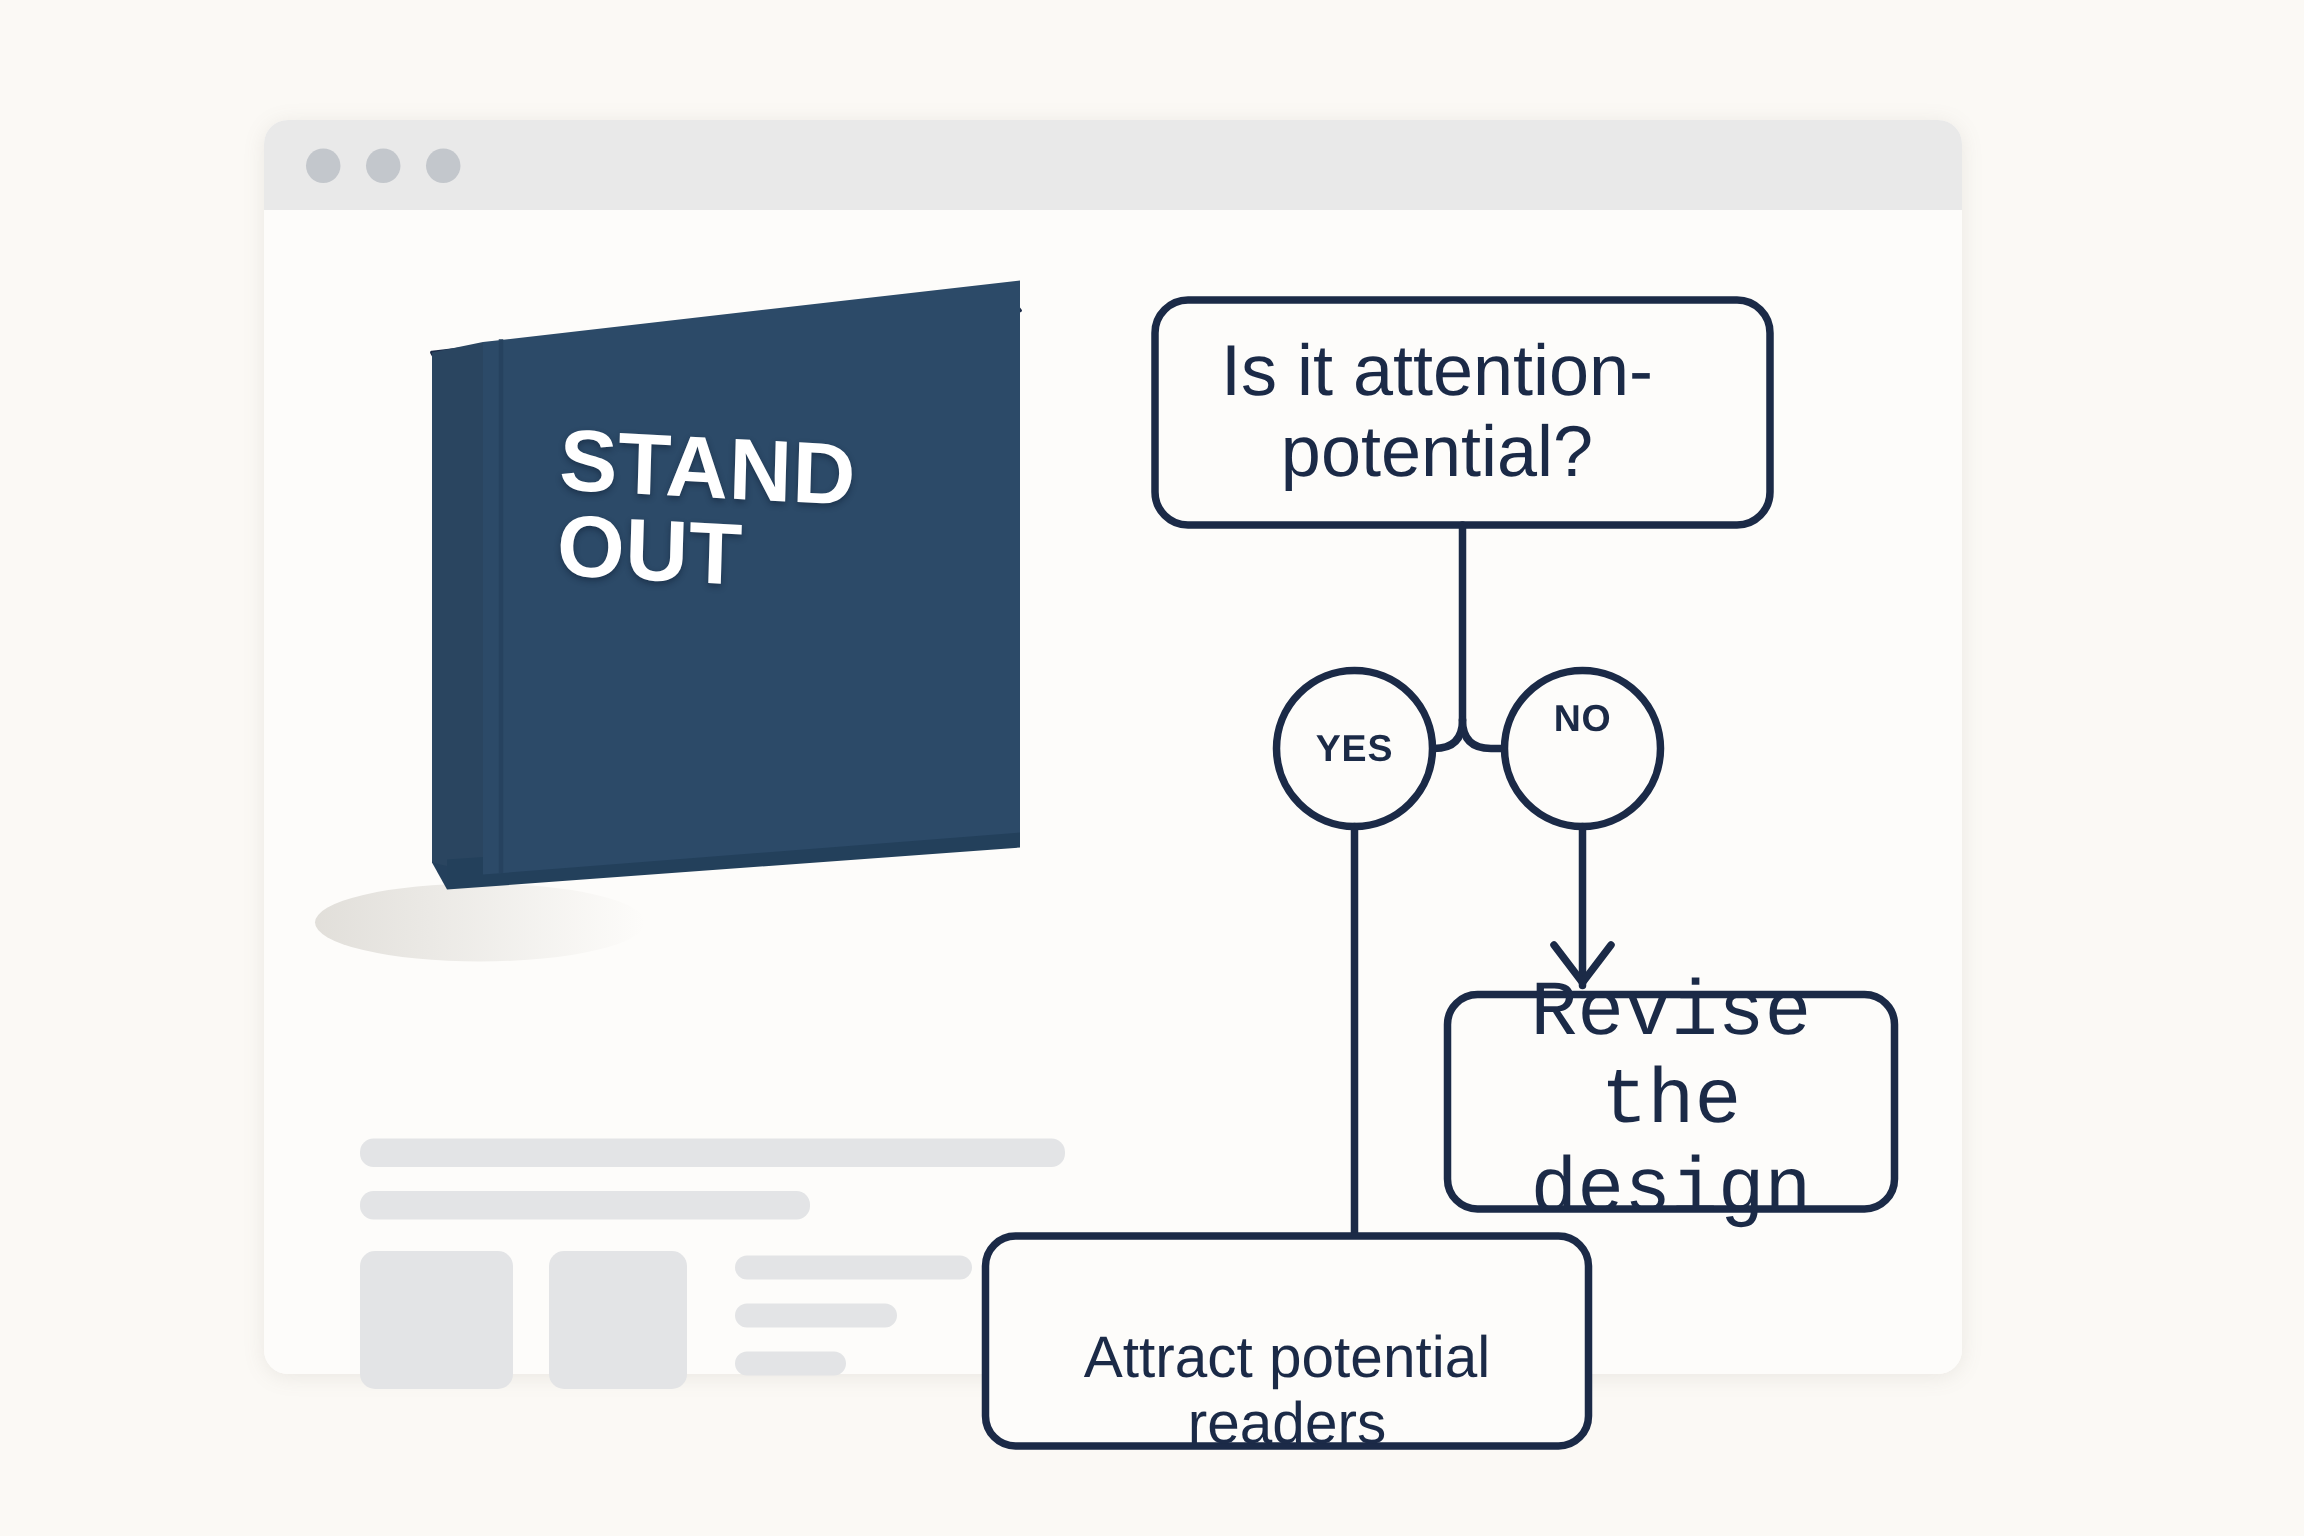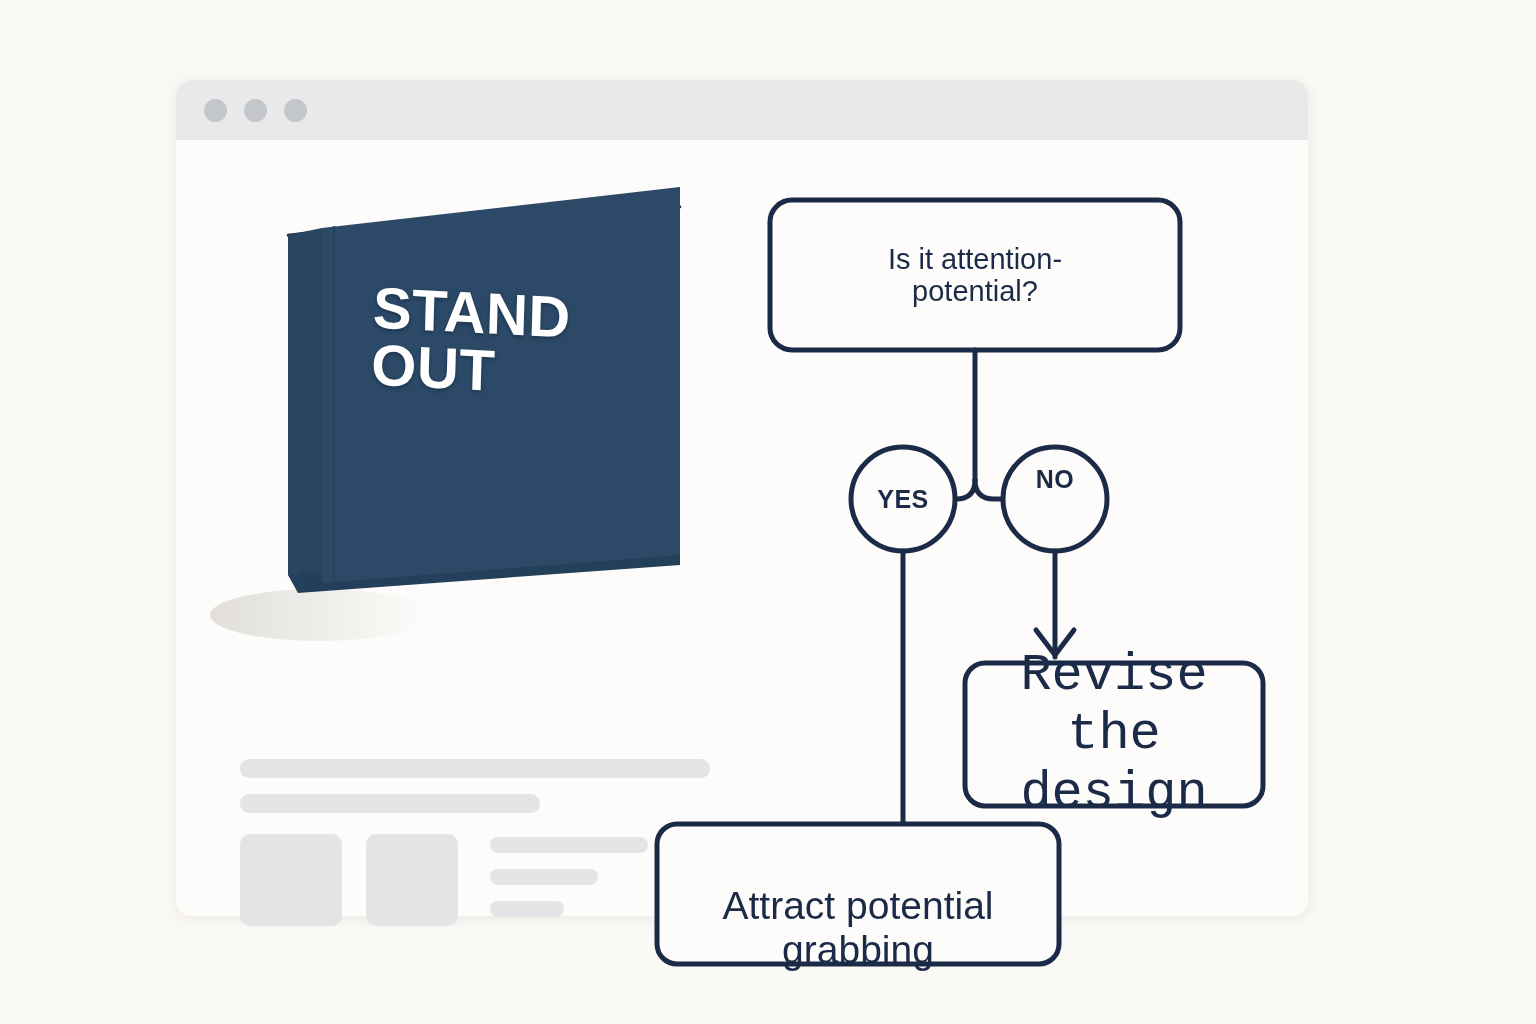--- a/index.html
+++ b/index.html
@@ -111,23 +111,23 @@
   .node-label {
     position: absolute;
     display: flex;
     align-items: center;
     justify-content: center;
     text-align: center;
     color: #1b2a47;
     pointer-events: none;
   }
   .node-decision {
-    left: 770px; top: 200px;
+    left: 753px; top: 200px;
     width: 410px; height: 150px;
-    font-size: 29px;
+    font-size: 48px;
     line-height: 1.12;
   }
   .node-revise {
     left: 965px; top: 663px;
     width: 298px; height: 143px;
     font-size: 52px;
     line-height: 1.14;
     font-family: Liberation Mono, monospace;
   }
   .node-attract {
@@ -241,17 +241,17 @@
   <div class="node-label node-revise">
     <div>
       <div>Revise</div>
       <div>the design</div>
     </div>
   </div>
 
   <div class="node-label node-attract">
     <div>
       <div>Attract potential</div>
-      <div>grabbing</div>
+      <div>readers</div>
     </div>
   </div>
 
 </div>
 
 </body></html>

